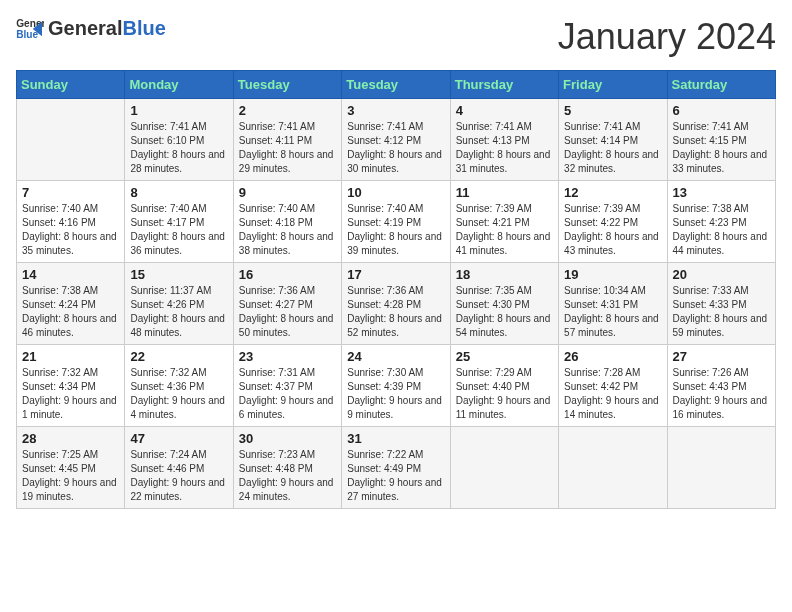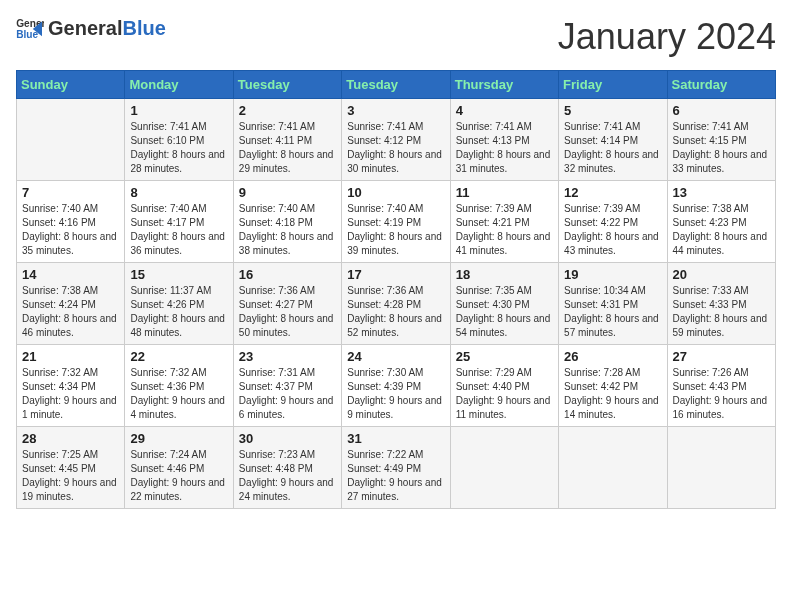--- a/index.html
+++ b/index.html
@@ -344,21 +344,21 @@
       <tr>
         <td>
           <div class="day-number">28</div>
           <div class="cell-content">
             <div>Sunrise: 7:25 AM</div>
             <div>Sunset: 4:45 PM</div>
             <div>Daylight: 9 hours and 19 minutes.</div>
           </div>
         </td>
         <td>
-          <div class="day-number">29</div>
+          <div class="day-number">47</div>
           <div class="cell-content">
             <div>Sunrise: 7:24 AM</div>
             <div>Sunset: 4:46 PM</div>
             <div>Daylight: 9 hours and 22 minutes.</div>
           </div>
         </td>
         <td>
           <div class="day-number">30</div>
           <div class="cell-content">
             <div>Sunrise: 7:23 AM</div>

